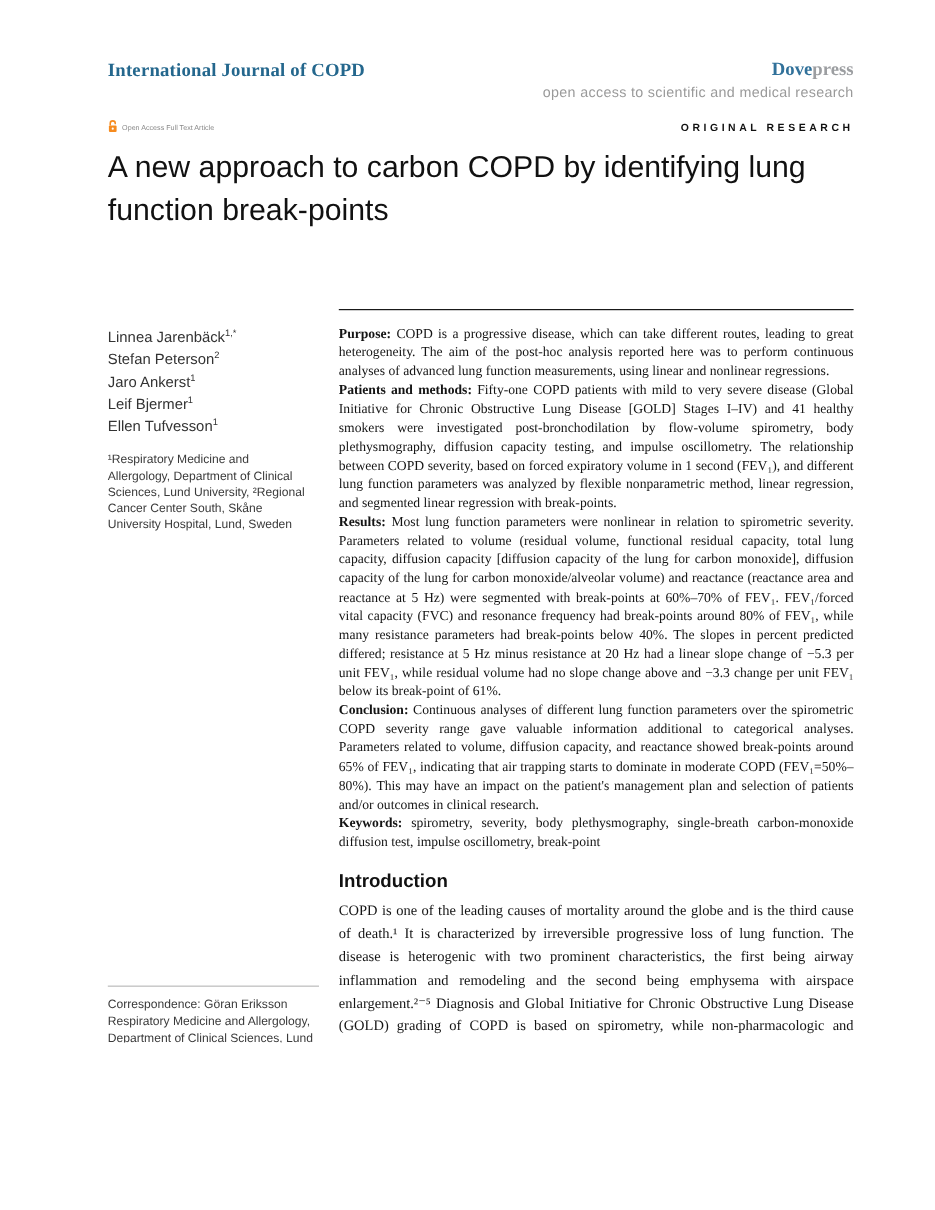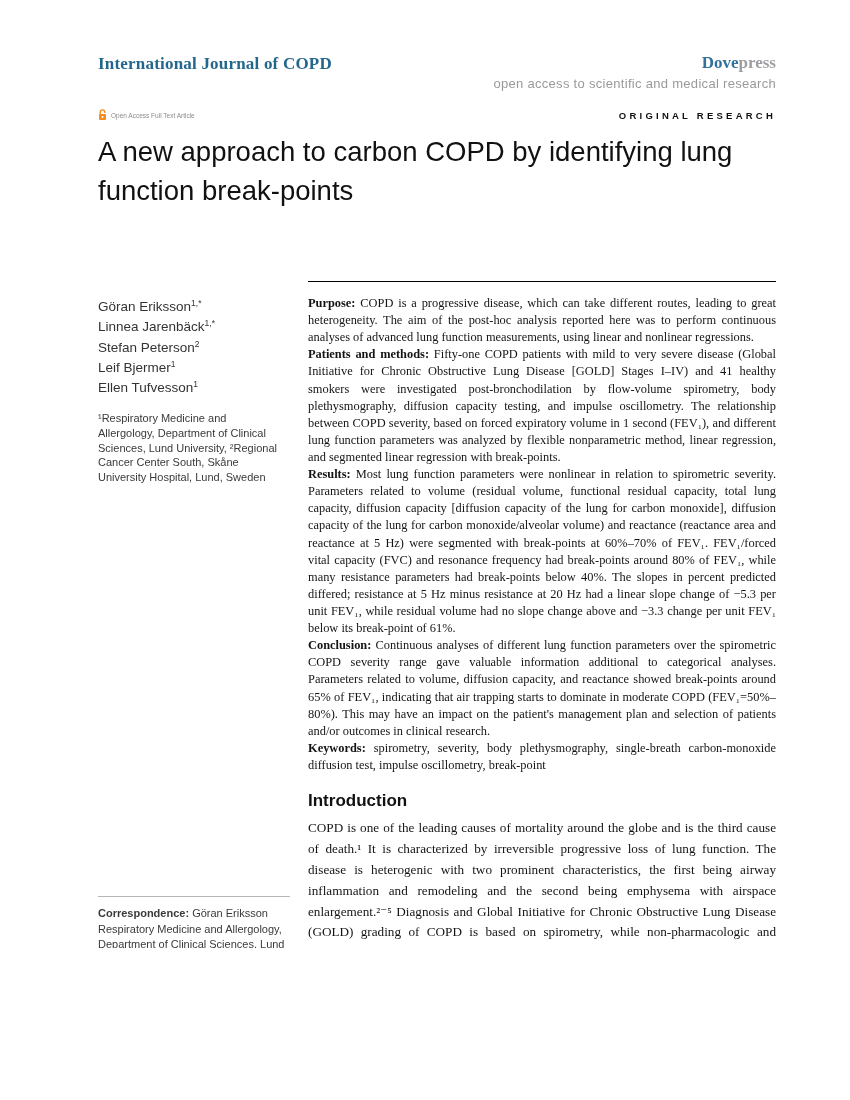--- a/index.html
+++ b/index.html
@@ -35,21 +35,21 @@
   .equal-note { margin-top:11px; font-size:11px; line-height:1.34; color:#3a3a3a; width:170px; }
 
   .col-rule { border-top:1.4px solid #000; height:0; }
   .abstract { margin-top:13px; }
   .abs-p { font-family:"Liberation Serif","DejaVu Serif",serif; font-size:12.4px; line-height:1.38; text-align:justify; color:#141414; }
   .intro-heading { margin-top:17px; font-size:17px; font-weight:bold; color:#111; }
   .intro-p { margin-top:7px; font-family:"Liberation Serif","DejaVu Serif",serif; font-size:13.2px; line-height:1.58; text-align:justify; color:#141414; }
 
   .correspondence { position:absolute; left:98px; top:896px; width:192px; border-top:1px solid #b5b5b5; padding-top:9px;
     font-size:11px; line-height:1.42; color:#3a3a3a; }
-  .correspondence .b { font-weight:bold; }
+  .correspondence .b { font-weight:normal; }
   .corr-line { display:block; }
 
   
   .footer { position:absolute; left:98px; right:74px; top:1034px; }
   .footer-rule { border-top:1.6px solid #000; }
   .footer-left { position:absolute; left:0; top:5px; width:200px; }
   .submit-line { font-size:6.4px; color:#222; }
   .submit-line .bold { font-weight:bold; }
   .submit-line .url { color:#8a8a8a; }
   .mini-brand { margin-top:7px; font-family:"Liberation Serif","DejaVu Serif",serif; font-weight:bold; font-size:11px; line-height:1; }
@@ -92,23 +92,23 @@
       <span>Open Access Full Text Article</span>
     </a>
     <div class="article-type">ORIGINAL RESEARCH</div>
   </div>
 
   <h1 class="title">A new approach to carbon COPD by identifying lung function break-points</h1>
 
   <div class="columns">
 
     <div class="left-col">
-      <div class="author"><span>Göran Eriksson</span><sup>1,*</sup></div>
       <div class="author"><span>Linnea Jarenbäck</span><sup>1,*</sup></div>
       <div class="author"><span>Stefan Peterson</span><sup>2</sup></div>
+      <div class="author"><span>Jaro Ankerst</span><sup>1</sup></div>
       <div class="author"><span>Leif Bjermer</span><sup>1</sup></div>
       <div class="author"><span>Ellen Tufvesson</span><sup>1</sup></div>
       <div class="affiliations">¹Respiratory Medicine and Allergology, Department of Clinical Sciences, Lund University, ²Regional Cancer Center South, Skåne University Hospital, Lund, Sweden</div>
     </div>
 
     <div class="right-col">
       <div class="col-rule"></div>
       <div class="abstract">
         <p class="abs-p"><b>Purpose:</b> <span>COPD is a progressive disease, which can take different routes, leading to great heterogeneity. The aim of the post-hoc analysis reported here was to perform continuous analyses of advanced lung function measurements, using linear and nonlinear regressions.</span></p>
         <p class="abs-p"><b>Patients and methods:</b> <span>Fifty-one COPD patients with mild to very severe disease (Global Initiative for Chronic Obstructive Lung Disease [GOLD] Stages I–IV) and 41 healthy smokers were investigated post-bronchodilation by flow-volume spirometry, body plethysmography, diffusion capacity testing, and impulse oscillometry. The relationship between COPD severity, based on forced expiratory volume in 1 second (FEV₁), and different lung function parameters was analyzed by flexible nonparametric method, linear regression, and segmented linear regression with break-points.</span></p>

